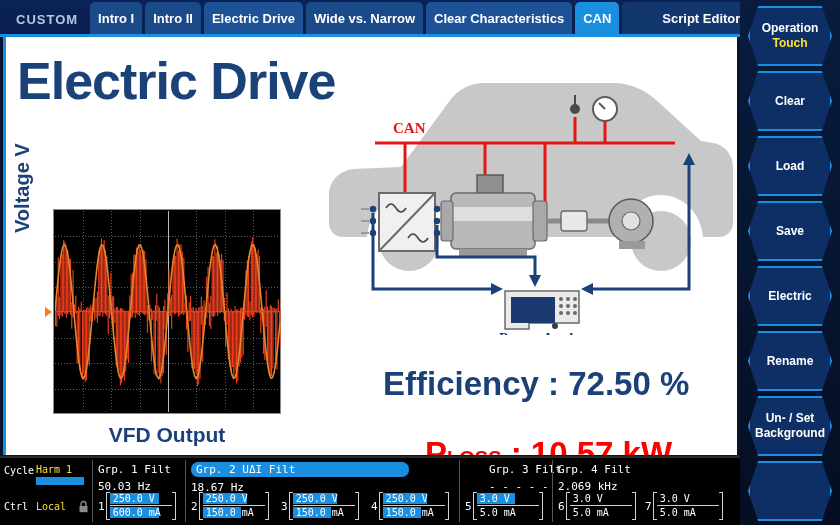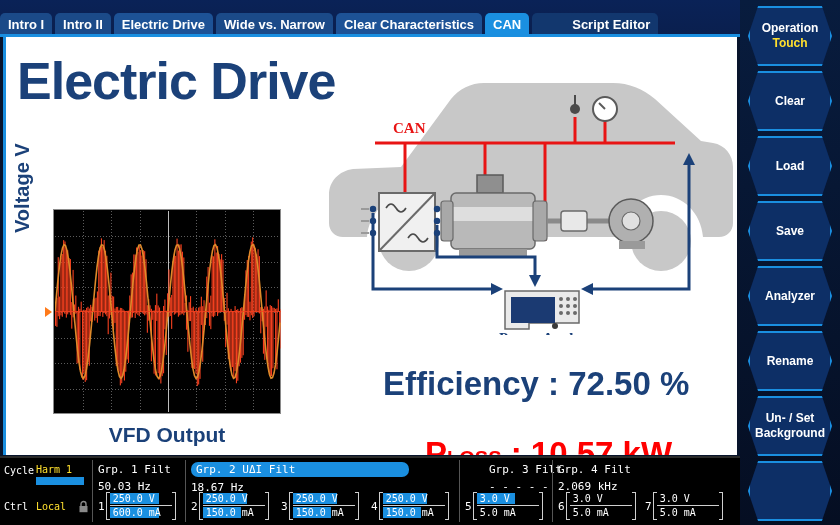--- a/index.html
+++ b/index.html
@@ -7,21 +7,21 @@
        font-family:"Liberation Sans",sans-serif;}
   #app{position:relative;width:840px;height:525px;background:#08142c;overflow:hidden;}
 
   
   #tabbar{position:absolute;left:0;top:0;width:740px;height:36px;
           background:linear-gradient(180deg,#0a2257 0%,#0a1f4e 100%);
           display:flex;align-items:flex-end;box-sizing:border-box;}
   #custom-label{color:#b9c6dc;font-size:13px;font-weight:600;letter-spacing:1px;
                 padding:0 12px 9px 16px;white-space:nowrap;}
   .tab{font-size:13px;font-weight:700;color:#ffffff;white-space:nowrap;
-       padding:6px 8px 7px 8px;margin-right:3px;height:23px;box-sizing:border-box;
+       padding:6px 8px 7px 8px;margin-right:3px;height:34px;box-sizing:border-box;
        border-radius:5px 5px 0 0;background:#1c4c8c;display:flex;align-items:center;}
   .tab.shade1{background:#1b4a88;}
   .tab.shade2{background:#1d5296;}
   .tab.active{background:#1a8fe0;color:#ffffff;}
   .tab.plain{background:#12376e;padding-left:40px;}
   #tabbar-underline{position:absolute;left:0;top:34px;width:740px;height:3px;background:#1a8fe0;}
 
   
   #canvas{position:absolute;left:3px;top:37px;width:734px;height:418px;background:#ffffff;
           overflow:hidden;}
@@ -100,20 +100,21 @@
   .bval.bot{top:14px;}
 
   #cycle-bar{position:absolute;width:48px;height:8px;background:#1a8fe0;}
 </style>
 </head>
 <body>
 
 <div id="app">
 
   <div id="tabbar">
+    <div id="custom-label">CUSTOM</div>
     <div class="tab shade1">Intro I</div>
     <div class="tab shade1">Intro II</div>
     <div class="tab shade2">Electric Drive</div>
     <div class="tab shade1">Wide vs. Narrow</div>
     <div class="tab shade2">Clear Characteristics</div>
     <div class="tab active">CAN</div>
     <div class="tab plain">Script Editor</div>
   </div>
   <div id="tabbar-underline"></div>
 
@@ -422,21 +423,21 @@
     <div class="sbtn" style="top:71px">
       <span>Clear</span>
     </div>
     <div class="sbtn" style="top:136px">
       <span>Load</span>
     </div>
     <div class="sbtn" style="top:201px">
       <span>Save</span>
     </div>
     <div class="sbtn" style="top:266px">
-      <span>Analyzer</span>
+      <span>Electric</span>
     </div>
     <div class="sbtn" style="top:331px">
       <span>Rename</span>
     </div>
     <div class="sbtn" style="top:396px">
       <span style="white-space:pre-line">Un- / Set
 Background</span>
     </div>
     <div class="sbtn empty" style="top:461px">
       <span></span>

